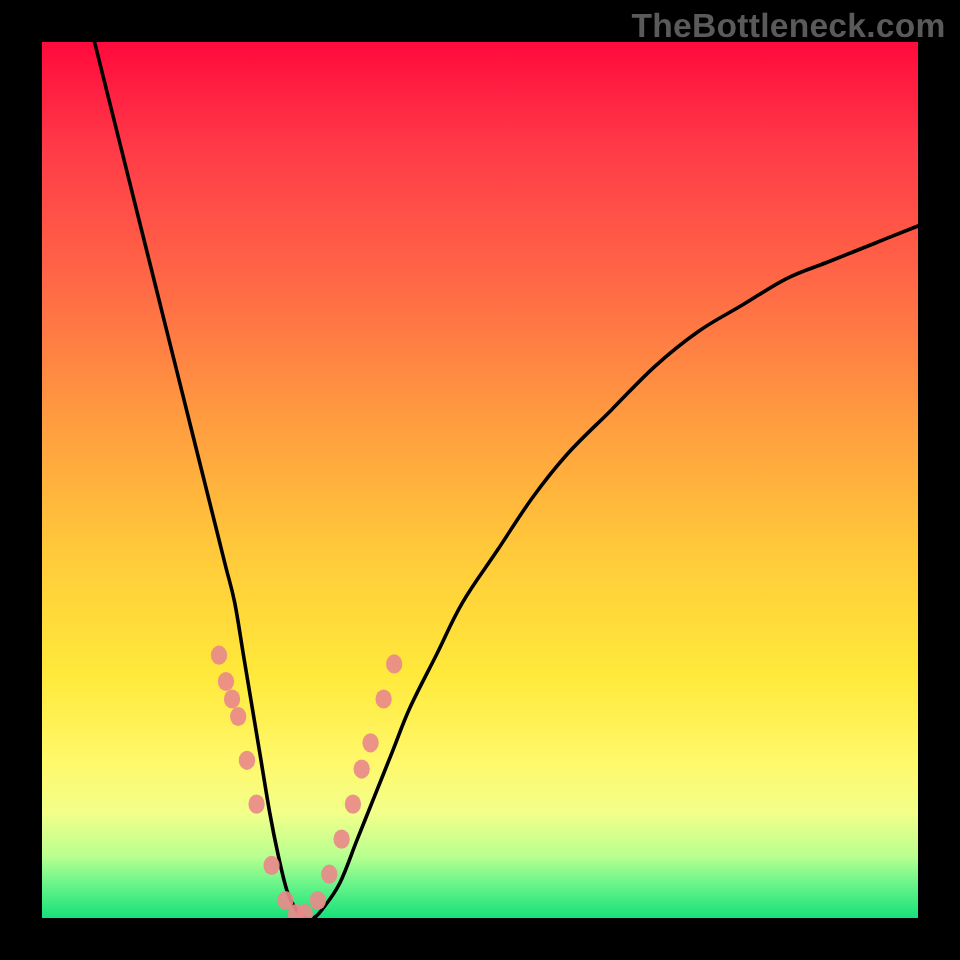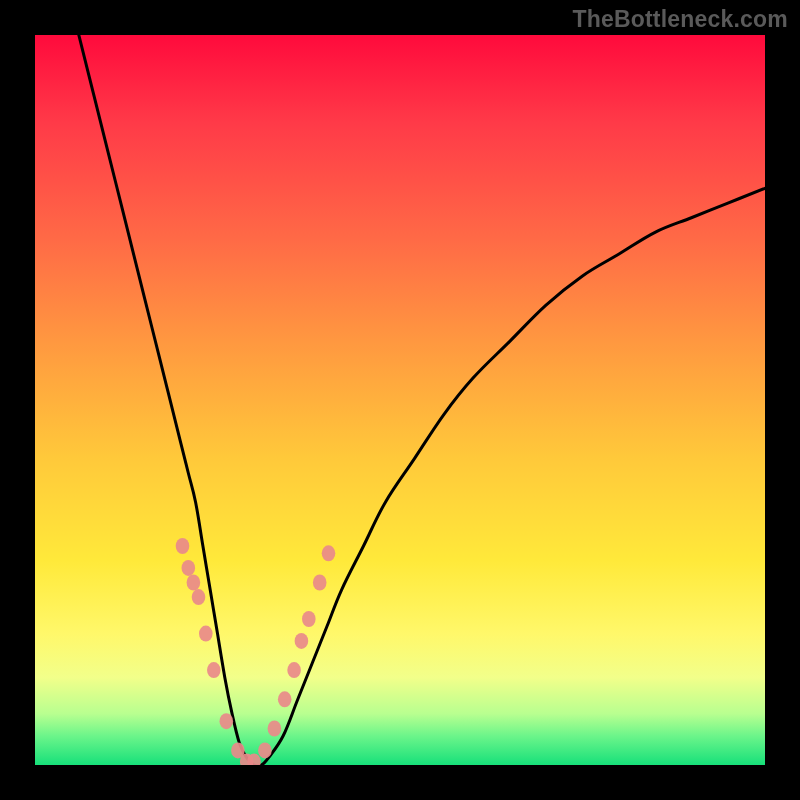--- a/index.html
+++ b/index.html
@@ -14,21 +14,21 @@
   .frame {
     position: relative;
     width: 800px;
     height: 800px;
     background: #000;
   }
   .watermark {
     position: absolute;
     top: 6px;
     right: 12px;
-    font-size: 23px;
+    font-size: 28px;
     font-weight: 600;
     color: #5a5a5a;
     letter-spacing: 0.2px;
     z-index: 5;
   }
   .plot-area {
     position: absolute;
     left: 35px;
     top: 35px;
     width: 730px;

